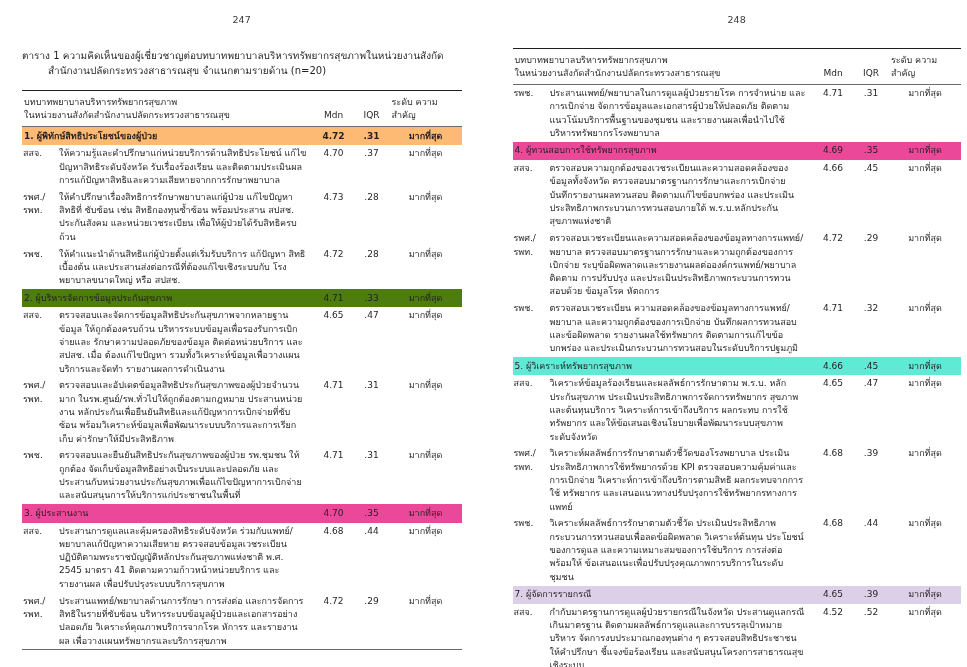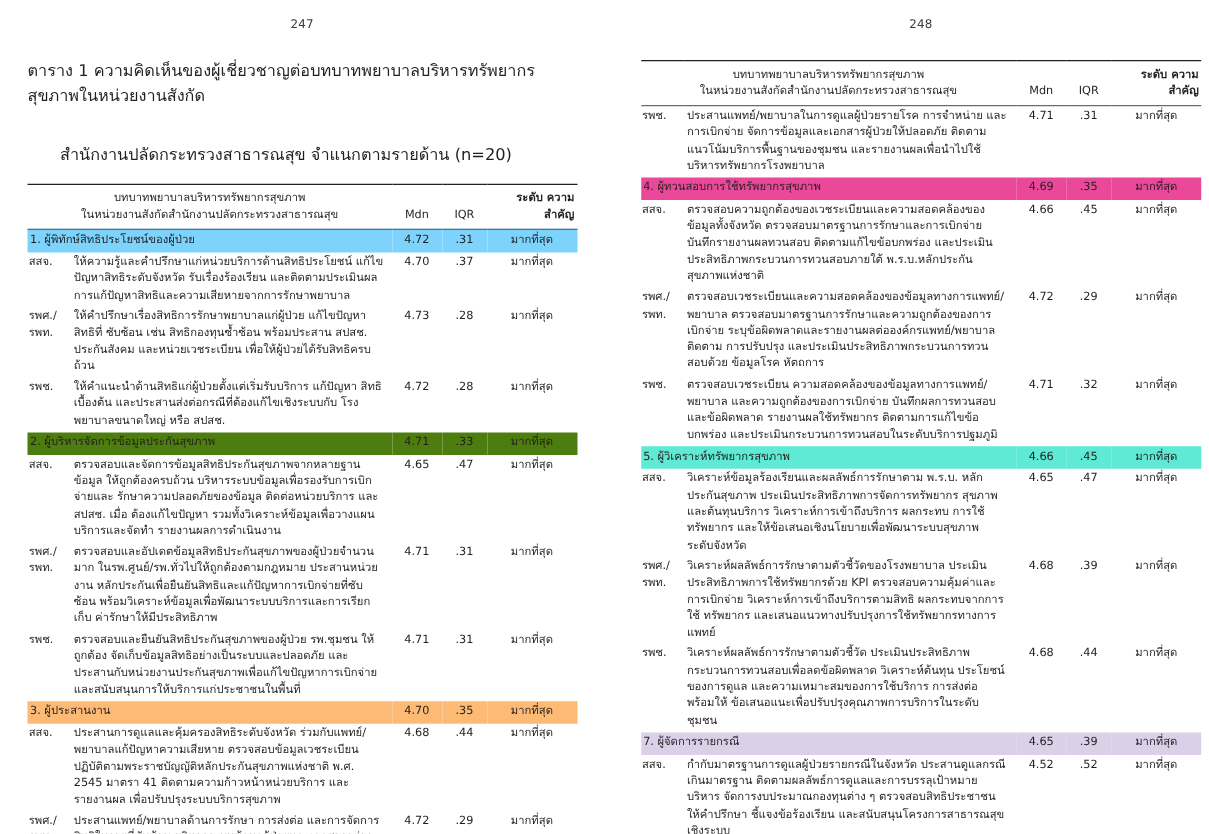--- a/index.html
+++ b/index.html
@@ -39,29 +39,28 @@
   .folio {
     text-align: center;
     font-size: 9.5px;
     color: #3a3a3a;
     letter-spacing: .2px;
     margin: 0 0 22px 0;
     height: 12px;
   }
 
   .caption {
-    font-size: 13px;
+    font-size: 10px;
     line-height: 1.5;
     margin: 0 0 12px 0;
     color: #231f20;
   }
   .caption .cap-line2 {
     display: block;
     padding-left: 26px;
-    margin-top: 28px;
   }
 
   table.tbl {
     width: 100%;
     border-collapse: collapse;
     font-size: 9px;
     line-height: 1.48;
   }
   table.tbl col.c-tag  { width: 34px; }
   table.tbl col.c-txt  { width: auto; }
@@ -78,23 +77,23 @@
 
   thead th {
     font-weight: normal;
     vertical-align: bottom;
     padding: 5px 2px 4px 2px;
     font-size: 9px;
     line-height: 1.45;
     border-top: 1.3px solid #231f20;
     border-bottom: .9px solid #6b6b6b;
   }
-  th.h-main { text-align: center; }
+  th.h-main { text-align: left; }
   th.h-stat { text-align: center; font-size: 9px; }
-  th.h-lvl  { text-align: right; font-weight: bold; }
+  th.h-lvl  { text-align: left; }
   .h-main span { display: block; }
 
   tbody td {
     vertical-align: top;
     padding: 1.5px 2px;
   }
   td.c-tag  { text-align: left;   padding-left: 1px; white-space: nowrap; }
   td.c-txt  { text-align: left;   padding-left: 3px; padding-right: 6px; }
   td.c-mdn  { text-align: center; white-space: nowrap; }
   td.c-iqr  { text-align: center; white-space: nowrap; }
@@ -107,23 +106,23 @@
   tr.section-row td.c-sec {
     text-align: left;
     padding-left: 2px;
   }
   tr.section-row td.c-mdn,
   tr.section-row td.c-iqr,
   tr.section-row td.c-lvl { }
 
   tr.item-row td { padding-top: 2px; }
 
-  .hl-1 td { background: #7dd3fc; }
+  .hl-1 td { background: #fdba74; font-weight: bold; }
   .hl-2 td { background: #4d7c0f; }
-  .hl-3 td { background: #fdba74; }
+  .hl-3 td { background: #ec4899; }
   .hl-4 td { background: #ec4899; }
   .hl-5 td { background: #5eead4; }
   .hl-6 td { background: #dcd0e8; }
 </style>
 </head>
 <body>
 
 <div class="spread">
 
   <div class="page page-left">

